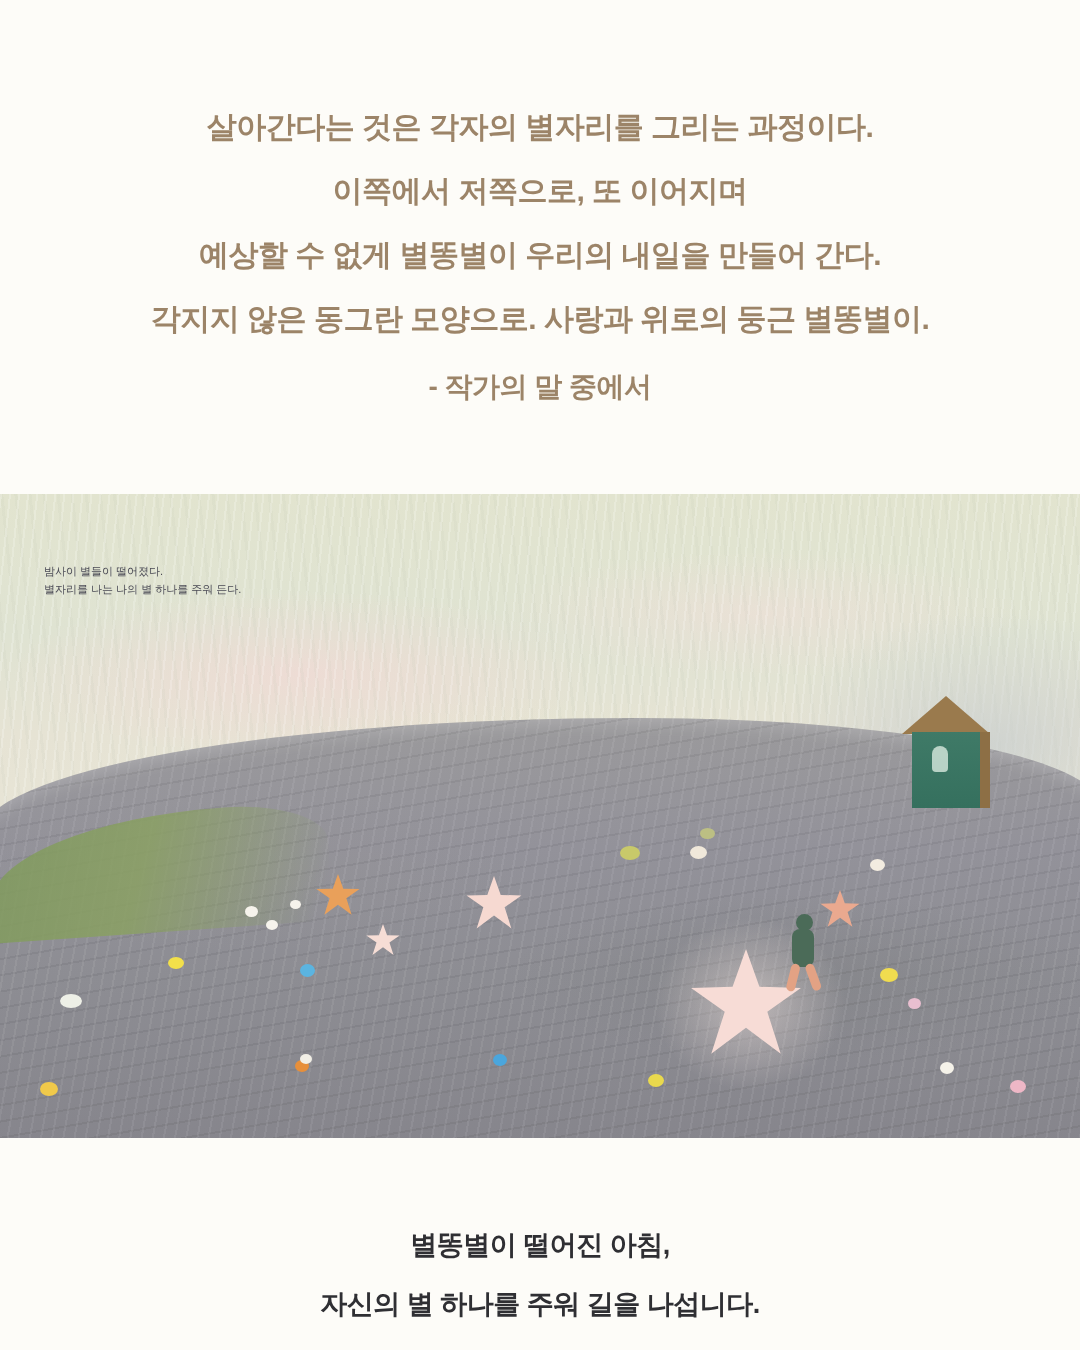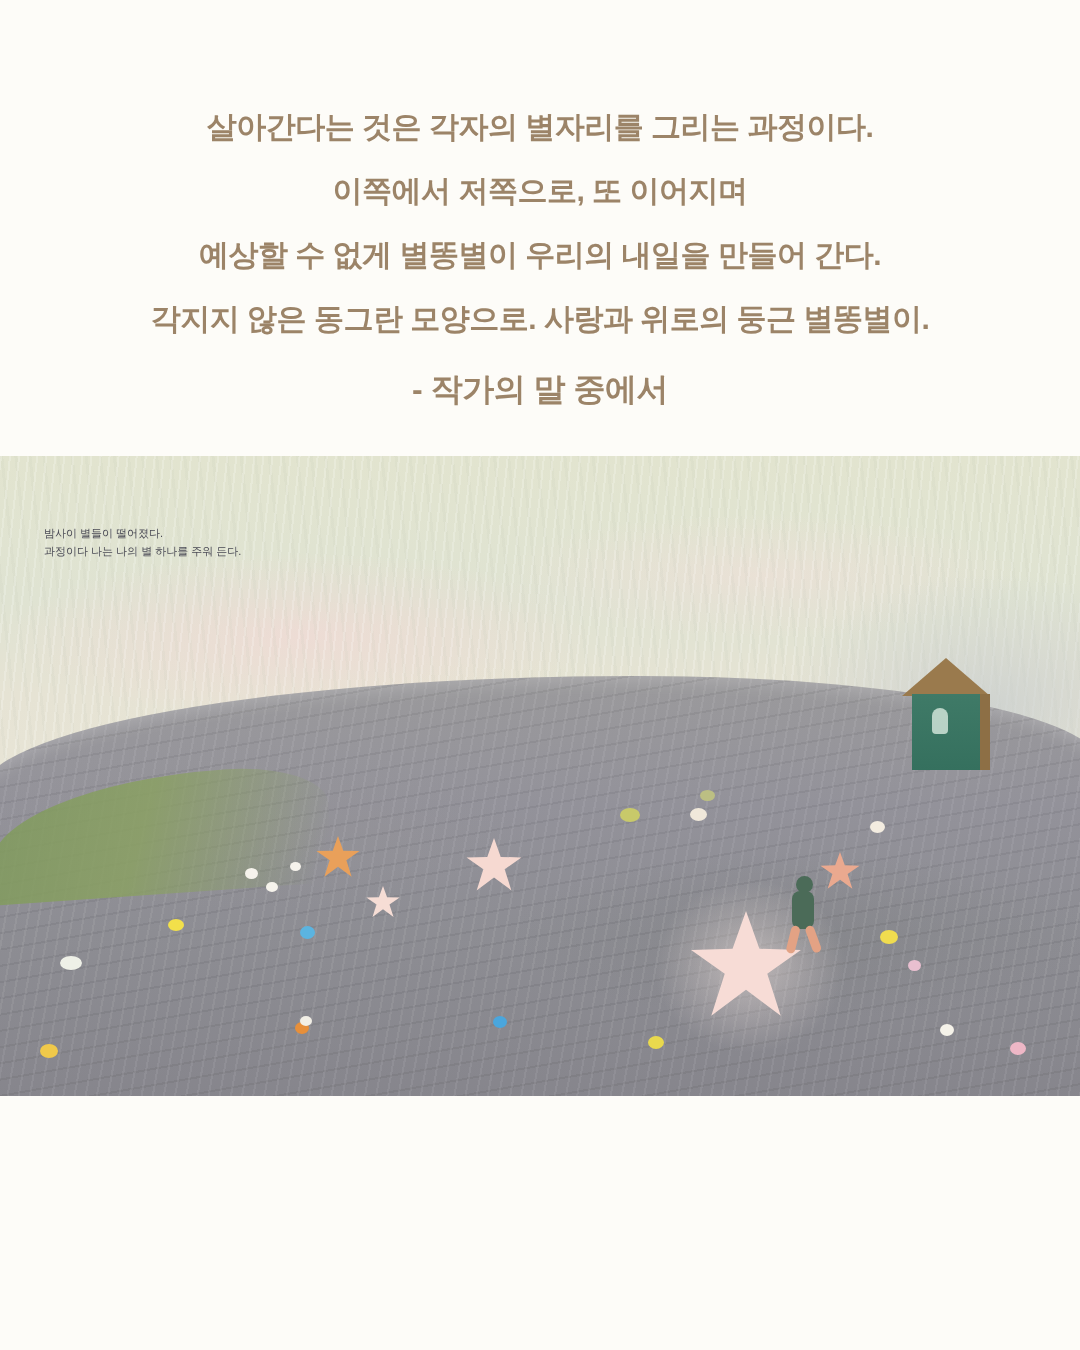--- a/index.html
+++ b/index.html
@@ -14,54 +14,55 @@
     overflow: hidden;
     position: relative;
   }
 
   .page {
     width: 1080px;
     height: 1350px;
     position: relative;
     display: flex;
     flex-direction: column;
+    gap: 32px;
   }
 
   
   .quote-block {
     padding-top: 112px;
     text-align: center;
   }
   .quote-line {
     color: #9c8468;
     font-size: 30px;
     line-height: 1.0;
     letter-spacing: -0.5px;
     font-weight: 700;
     margin: 0 0 34px 0;
     white-space: nowrap;
   }
   .quote-line.l2 { margin-bottom: 34px; }
   .quote-attrib {
     color: #9c8468;
-    font-size: 32px;
+    font-size: 28px;
     font-weight: 700;
     letter-spacing: -0.5px;
-    margin: 10px 0 0 0;
+    margin: 10px 0 12px 0;
     text-align: center;
   }
 
   
   .illustration {
     position: relative;
     width: 1080px;
-    height: 640px;
+    height: 756px;
     margin-top: 44px;
     overflow: hidden;
-    background: #7dd3fc;
+    background: #eab308;
   }
   .sky {
     position: absolute;
     left: 0; top: 0;
     width: 1080px;
     height: 400px;
     background:
       radial-gradient(ellipse 420px 120px at 300px 180px, rgba(247,214,214,0.55), rgba(247,214,214,0) 70%),
       radial-gradient(ellipse 380px 90px at 760px 120px, rgba(246,222,219,0.45), rgba(246,222,219,0) 70%),
       radial-gradient(ellipse 500px 140px at 540px 300px, rgba(232,231,205,0.5), rgba(232,231,205,0) 70%),
@@ -287,18 +288,22 @@
     <div class="dot" style="left:266px;top:426px;width:12px;height:10px;background:#f6f3ec;"></div>
     <div class="dot" style="left:290px;top:406px;width:11px;height:9px;background:#f6f3ec;"></div>
     <div class="dot" style="left:60px;top:500px;width:22px;height:14px;background:#eef0e7;"></div>
     <div class="dot" style="left:300px;top:560px;width:12px;height:10px;background:#f2efe6;"></div>
     <div class="dot" style="left:940px;top:568px;width:14px;height:12px;background:#f5f2e9;"></div>
     <div class="dot" style="left:1010px;top:586px;width:16px;height:13px;background:#eeb7c6;"></div>
     <div class="dot" style="left:908px;top:504px;width:13px;height:11px;background:#e9bfd0;"></div>
 
     <div class="caption-inline">
       <div>밤사이 별들이 떨어졌다.</div>
-      <div>과정이다 나는 나의 별 하나를 주워 든다.</div>
+      <div>별자리를 나는 나의 별 하나를 주워 든다.</div>
     </div>
   </div>
 
+  <div class="bottom-caption">
+    <p class="bottom-line">별똥별이 떨어진 아침,</p>
+    <p class="bottom-line">자신의 별 하나를 주워 길을 나섭니다.</p>
+  </div>
 
 </div>
 
 </body></html>

